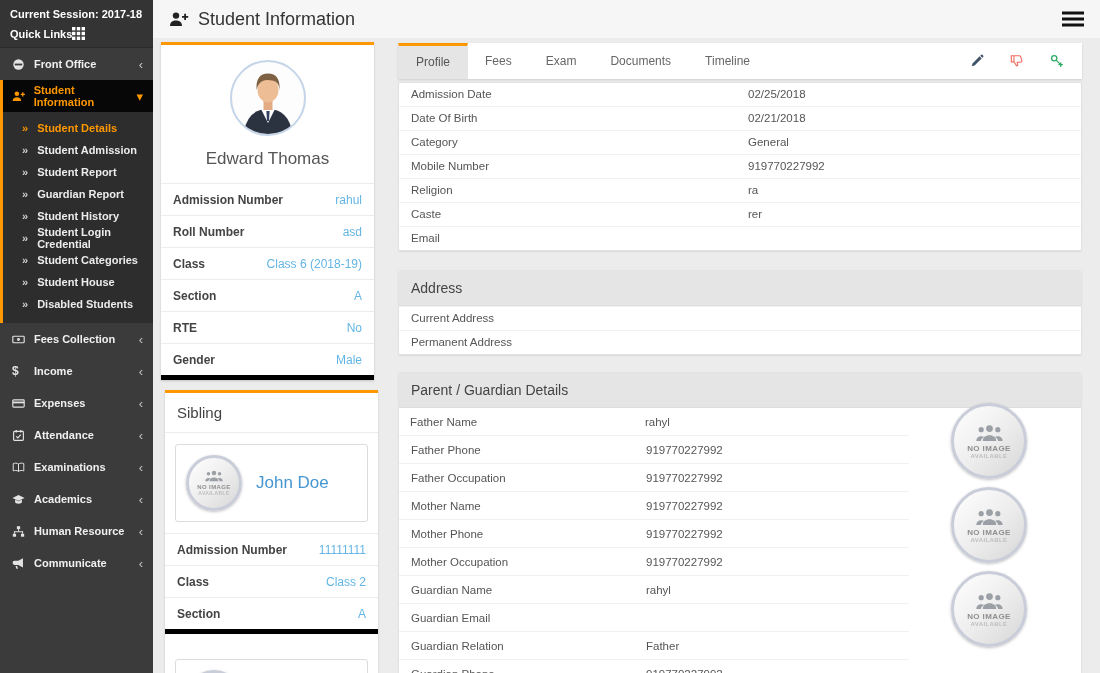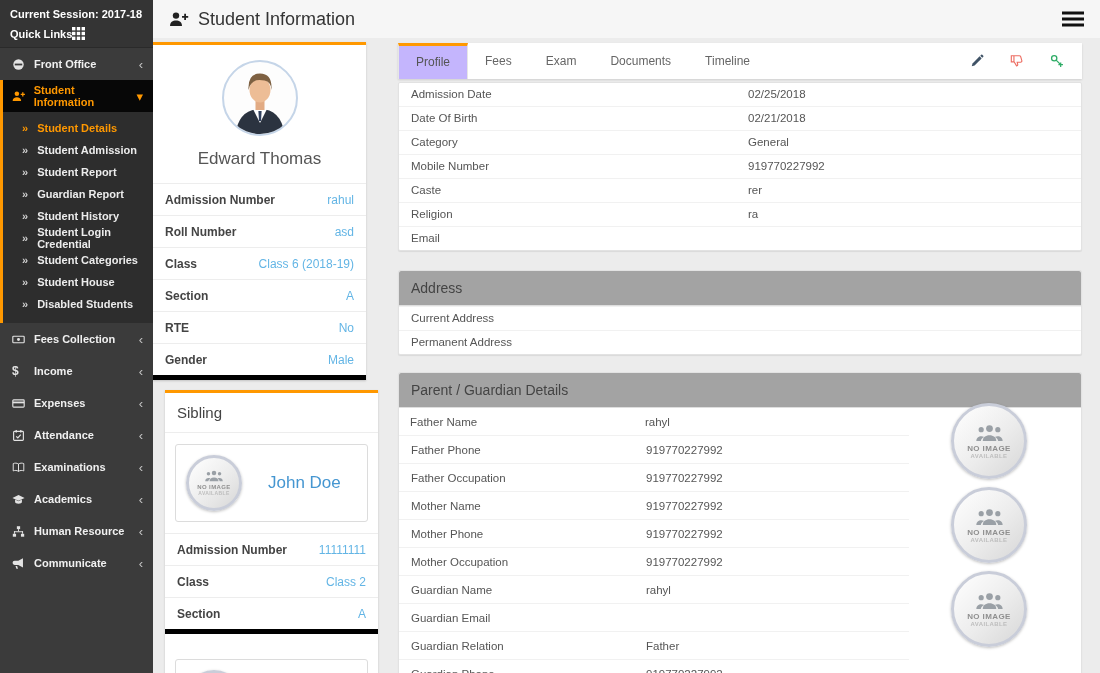--- a/index.html
+++ b/index.html
@@ -28,58 +28,58 @@
   .page-title { display:flex; align-items:center; gap:9px; font-size:18px; color:#333; }
   .page-title svg { color:#222; }
   .hamburger { margin-left:auto; cursor:pointer; display:flex; }
 
   
   .content { position:absolute; left:153px; top:38px; right:0; bottom:0; background:#ececec; overflow:hidden; }
   .card { background:#fff; box-shadow:0 1px 2px rgba(0,0,0,.18); }
   .orange-top { border-top:3px solid #ff9800; }
 
   
-  .student-card { position:absolute; left:0; top:4px; width:213px; }
+  .student-card { position:absolute; left:8px; top:4px; width:213px; }
   .photo-wrap { display:flex; justify-content:center; padding-top:14px; }
   .student-name { text-align:center; font-size:17px; color:#555; padding:12px 0 14px; }
   .kv-row { display:flex; justify-content:space-between; align-items:center; padding:9px 12px 8px; border-top:1px solid #ededed; font-size:12px; }
   .kv-row .k { font-weight:700; color:#444; }
   .kv-row .v { color:#63b5e5; text-align:right; }
   .kv-last { border-bottom:5px solid #000000; }
 
   .sibling-card { position:absolute; left:12px; top:352px; width:213px; padding-bottom:10px; }
   .sib-title { font-size:15px; color:#444; padding:11px 12px; border-bottom:1px solid #ededed; }
-  .sib-box { margin:11px 10px; border:1px solid #dcdcdc; border-radius:3px; padding:10px 10px; display:flex; align-items:center; gap:26px; background:#fff; }
+  .sib-box { margin:11px 10px; border:1px solid #dcdcdc; border-radius:3px; padding:10px 10px; display:flex; align-items:center; gap:14px; background:#fff; }
   .sib-name { font-size:17px; color:#4596d1; cursor:pointer; }
 
   
   .noimg { width:76px; height:76px; border-radius:50%; border:3px solid #c9cdd9; background:linear-gradient(135deg,#ffffff 0%,#ececec 55%,#d7d7d7 100%); display:flex; flex-direction:column; align-items:center; justify-content:center; box-shadow:0 1px 3px rgba(0,0,0,.25); flex-shrink:0; }
   .noimg .t1 { font-size:8px; font-weight:700; color:#8f8f8f; letter-spacing:.4px; margin-top:2px; }
   .noimg .t2 { font-size:6px; font-weight:700; color:#bdbdbd; letter-spacing:.4px; }
   .noimg.sm { width:56px; height:56px; }
   .noimg.sm .t1 { font-size:6px; } .noimg.sm .t2 { font-size:5px; }
   .noimg.sm svg { width:18px; height:12px; }
 
   
   .right { position:absolute; left:245px; top:5px; width:684px; height:630px; }
   .tabs { position:absolute; left:0; top:0; right:0; height:36px; background:#fff; display:flex; align-items:stretch; box-shadow:0 1px 2px rgba(0,0,0,.12); }
   .tab { padding:0 17px; line-height:36px; font-size:12px; color:#666; cursor:pointer; }
-  .tab.active { border-top:3px solid #ff9800; border-left:1px solid #e6e6e6; border-right:1px solid #e6e6e6; line-height:33px; color:#555; background:#c4b5fd; }
+  .tab.active { border-top:3px solid #ff9800; border-left:1px solid #e6e6e6; border-right:1px solid #e6e6e6; line-height:33px; color:#555; background:#e5e5e5; }
   .tab-icons { margin-left:auto; display:flex; align-items:center; gap:26px; padding-right:18px; }
   .tab-icons span { display:flex; cursor:pointer; }
 
   .panel { position:absolute; left:0; right:0; background:#fff; border:1px solid #e2e2e2; border-radius:2px; box-shadow:0 1px 1px rgba(0,0,0,.08); }
   .panel-1 { top:39px; }
   .panel-2 { top:227px; }
   .panel-3 { top:329px; height:310px; }
   .prow { display:flex; padding:5px 12px 6px; border-top:1px solid #f1f1f1; font-size:11.5px; color:#555; align-items:center;gap:37px; }
   .prow:first-child { border-top:none; }
   .prow .k { width:300px; flex-shrink:0; }
   .prow .v { flex:1; }
-  .sec-head { background:#a3a3a3; border-bottom:1px solid #dedede; padding:9px 12px; font-size:14px; color:#444; border-radius:2px 2px 0 0; }
+  .sec-head { background:#e5e5e5; border-bottom:1px solid #dedede; padding:9px 12px; font-size:14px; color:#444; border-radius:2px 2px 0 0; }
   .grows { margin-right:172px; }
   .grow { display:flex; padding:8px 12px 7px; border-top:1px solid #f1f1f1; font-size:11.5px; color:#555; align-items:center; }
   .grow:first-child { border-top:none;padding-left:11px; }
   .grow .k { width:235px; flex-shrink:0; }
   .grow .v { flex:1; }
   .gimg { position:absolute; right:54px; }
 </style>
 </head>
 <body>
 
@@ -404,26 +404,26 @@
           </div>
         <div class="prow">
             <span class="k">Category</span>
             <span class="v">General</span>
           </div>
         <div class="prow">
             <span class="k">Mobile Number</span>
             <span class="v">919770227992</span>
           </div>
         <div class="prow">
+            <span class="k">Religion</span>
+            <span class="v">ra</span>
+          </div>
+        <div class="prow">
             <span class="k">Caste</span>
             <span class="v">rer</span>
-          </div>
-        <div class="prow">
-            <span class="k">Religion</span>
-            <span class="v">ra</span>
           </div>
         <div class="prow">
             <span class="k">Email</span>
             <span class="v"></span>
           </div>
       </div>
 
       <div class="panel panel-2">
         <div class="sec-head">Address</div>
         <div class="prow">

